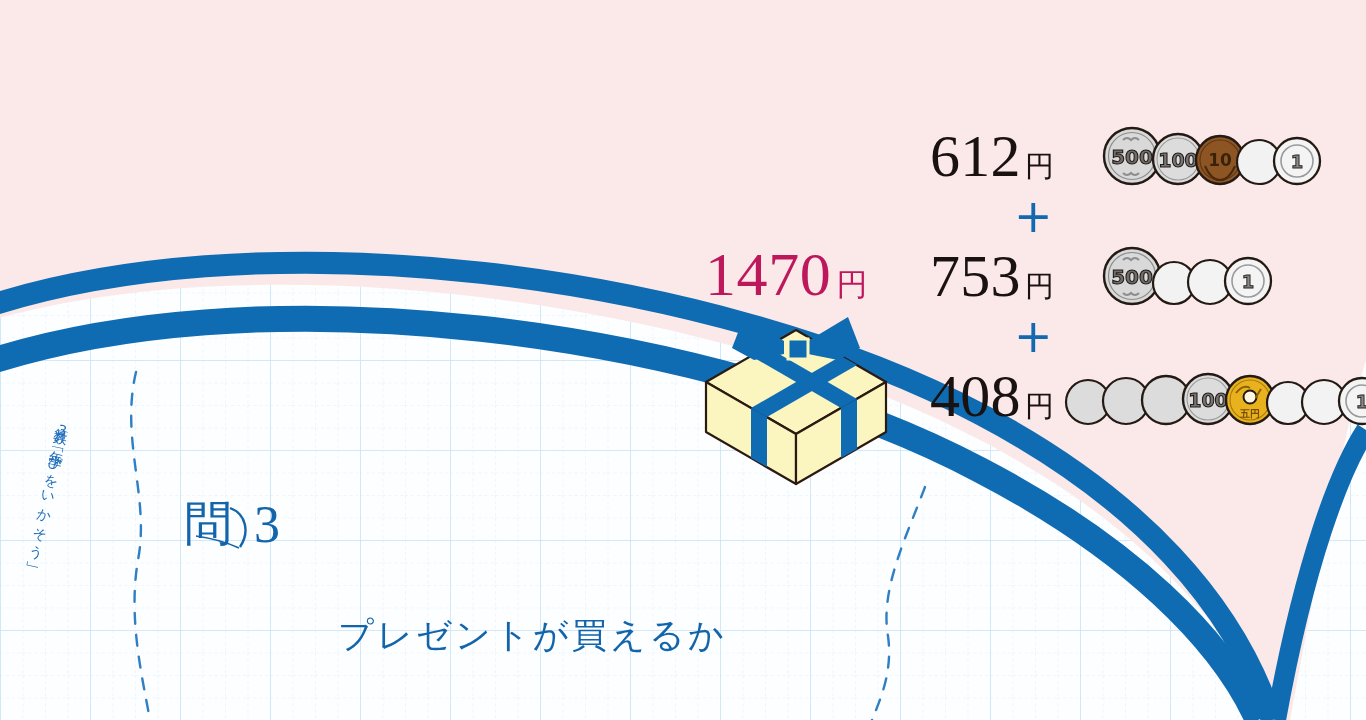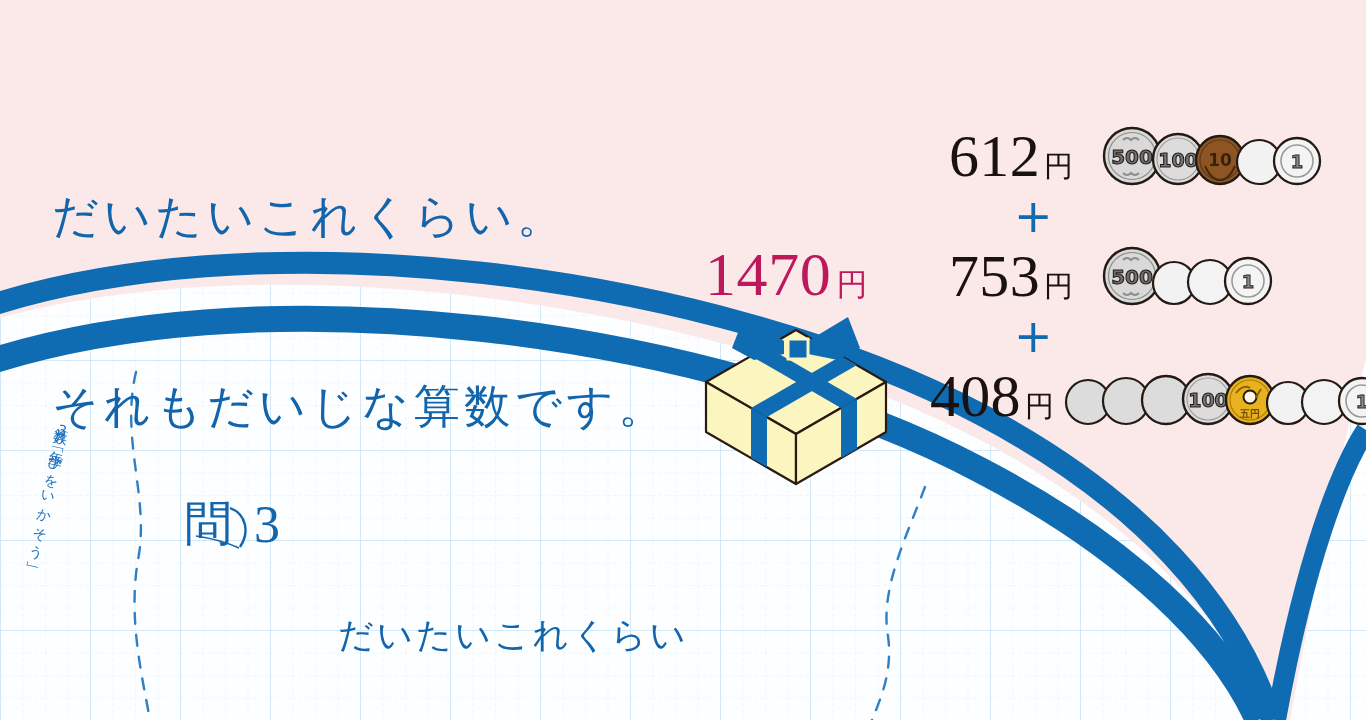--- a/index.html
+++ b/index.html
@@ -68,21 +68,21 @@
     align-items: center;
     height: 76px;
   }
   .price-amount {
     color: #191210;
     font-family: "Liberation Serif", serif;
     font-size: 60px;
     line-height: 1;
     letter-spacing: 0.005em;
     white-space: nowrap;
-    text-align: center;
+    text-align: left;
     width: 162px;
   }
   .price-amount .yen-unit {
     font-size: 29px;
     font-family: "DejaVu Sans", sans-serif;
     margin-left: 4px;
     letter-spacing: 0;
   }
   .coin-group {
     margin-left: 9px;
@@ -226,24 +226,20 @@
     <g fill="none" stroke="#2f7fc4" stroke-width="2.4" stroke-dasharray="11 11" stroke-linecap="round">
       <path d="M 136 372
                C 120 440, 150 498, 138 560
                C 128 618, 142 676, 150 720"></path>
       <path d="M 925 487
                C 905 540, 880 590, 888 636
                C 893 672, 880 700, 872 720"></path>
     </g>
   </svg>
 
-  <div class="headline">
-    <span class="hl-line">だいたいこれくらい。</span>
-    <span class="hl-line">それもだいじな算数です。</span>
-  </div>
 
   <svg id="gift-box" viewBox="0 0 216 184">
 
     <g stroke="#2a1a10" stroke-width="2.2" stroke-linejoin="round">
 
       <polygon points="104,22 194,74 104,126 14,74" fill="#fbf5c0"></polygon>
 
       <polygon points="14,74 104,126 104,176 14,124" fill="#fbf5c0"></polygon>
 
       <polygon points="194,74 194,124 104,176 104,126" fill="#fbf5c0"></polygon>
@@ -419,20 +415,20 @@
 
   <div class="question-block">
     <svg id="q-mark-svg" width="130" height="62" viewBox="0 0 130 62">
       <text x="0" y="48" font-family="'DejaVu Serif',serif" font-size="48" fill="#1264ab">問</text>
 
       <path d="M46 16 C62 22, 66 40, 56 55" stroke="#1264ab" stroke-width="2.4" fill="none"></path>
       <path d="M12 44 C26 46, 42 50, 55 56" stroke="#1264ab" stroke-width="1.6" fill="none"></path>
       <text x="70" y="50" font-family="'Liberation Serif',serif" font-size="52" fill="#1264ab">3</text>
     </svg>
     <div class="q-text">
-      <span class="q-line">だいたいこれくらい</span>
+      <span class="q-line">プレゼントが買えるか</span>
       
     </div>
   </div>
 
   <div class="side-label">算数3年「学びをいかそう」</div>
 
 </div>
 
 </body></html>

